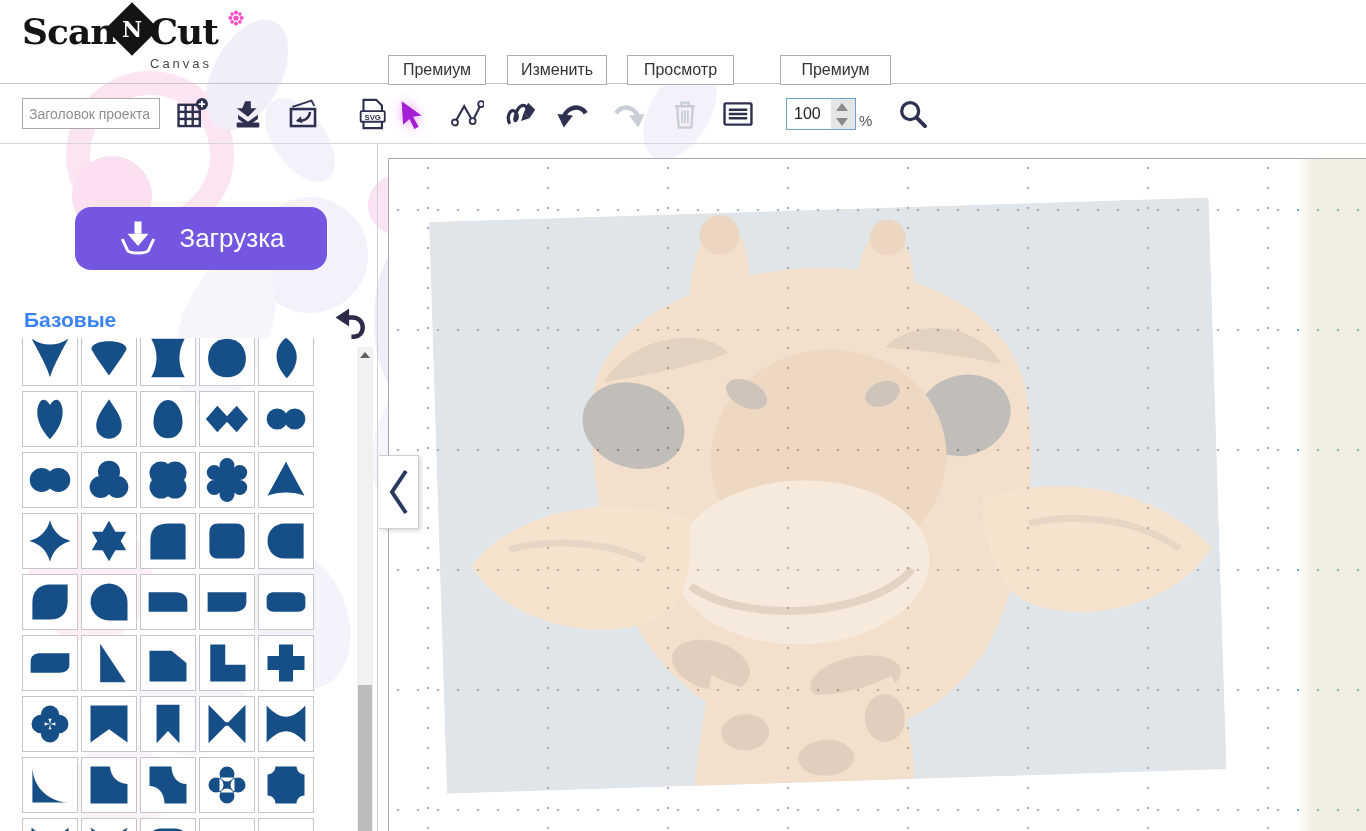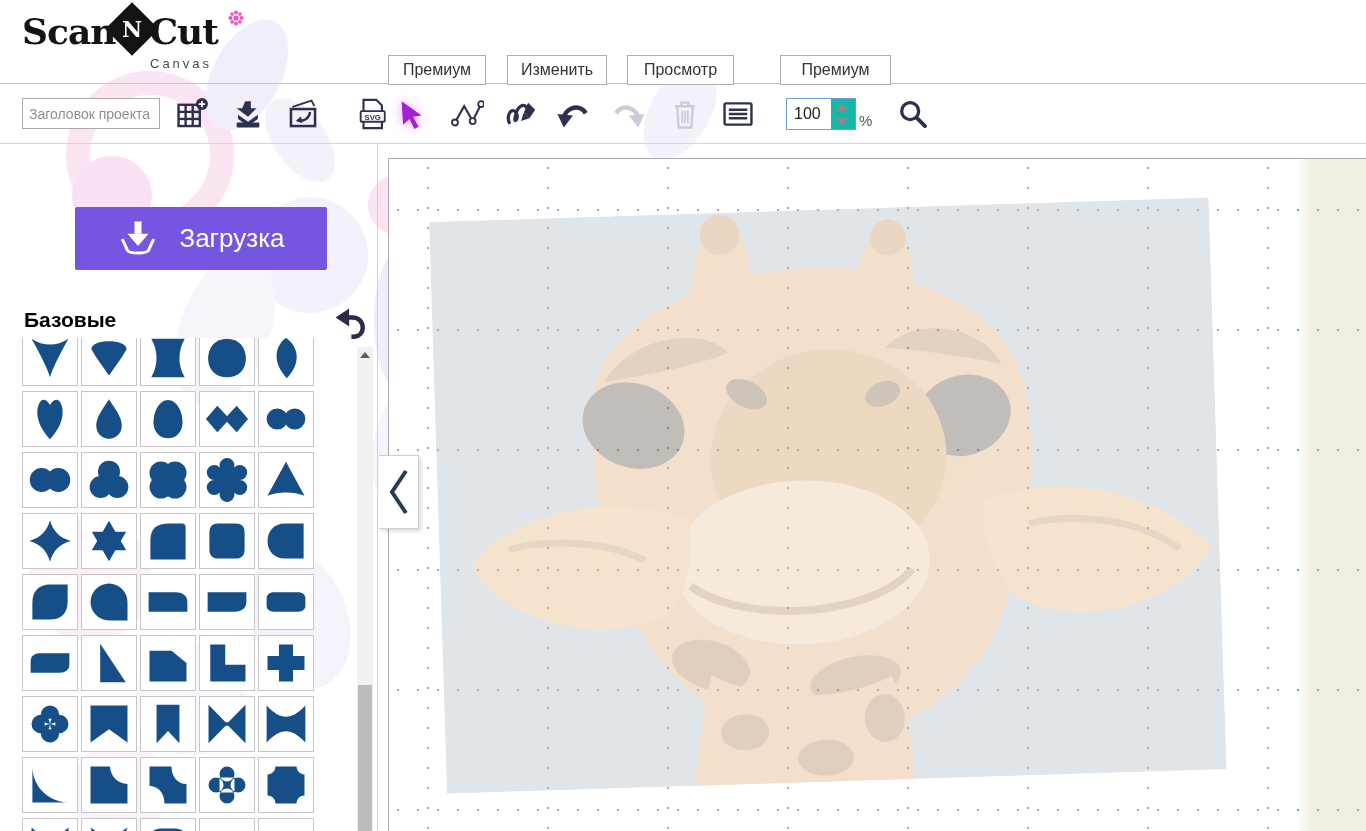--- a/index.html
+++ b/index.html
@@ -39,38 +39,38 @@
   .title-input { position:absolute; left:22px; top:13px; width:138px; height:31px;
     border:1px solid #a9a9a9; font-size:14px; padding:0 6px; color:#333;
     background:#fff; font-family:"Liberation Sans", sans-serif; }
   .title-input::placeholder { color:#8f8f8f; }
   .tbicon { position:absolute; top:10px; width:34px; height:38px; cursor:pointer; }
   .tbicon svg { width:100%; height:100%; }
   .ink { color:#2e3050; }
   .disabled { color:#c9cdd6; }
   .cursor-glow { filter:drop-shadow(0 0 6px rgba(225,120,255,.75)); }
   .zoom-box { position:absolute; left:786px; top:13px; width:70px; height:32px;
-    border:1px solid #6f9fd8; background:#14b8a6; display:flex; }
+    border:1px solid #6f9fd8; background:#e5e5e5; display:flex; }
   .zoom-input { width:44px; border:none; outline:none; font-size:16px; color:#222;
     padding-left:7px; font-family:"Liberation Sans", sans-serif; }
   .spinners { width:22px; display:flex; flex-direction:column; }
   .spin { flex:1; display:flex; align-items:center; justify-content:center; cursor:pointer; }
   .tri-up { width:0; height:0; border-left:6px solid transparent;
     border-right:6px solid transparent; border-bottom:8px solid #8b8b8b; }
   .tri-dn { width:0; height:0; border-left:6px solid transparent;
     border-right:6px solid transparent; border-top:8px solid #8b8b8b; }
   .pct { position:absolute; left:859px; top:27px; font-size:15px; color:#555; }
 
   
   .upload-btn { position:absolute; left:75px; top:207px; width:252px; height:63px;
-    background:#7456e0; border:none; border-radius:2px; color:#fff; font-size:26px;
+    background:#7456e0; border:none; border-radius:16px; color:#fff; font-size:26px;
     display:flex; align-items:center; justify-content:center; gap:20px; cursor:pointer;
     z-index:4; font-family:"Liberation Sans", sans-serif; }
   .section-head { position:absolute; left:24px; top:308px; font-size:21px;
-    font-weight:bold; color:#000000; z-index:4; }
+    font-weight:bold; color:#3b82f6; z-index:4; }
   .back-arrow { position:absolute; left:331px; top:305px; width:34px; height:34px;
     cursor:pointer; z-index:4; }
 
   .shapes-viewport { position:absolute; left:22px; top:338px; width:300px;
     height:493px; overflow:hidden; z-index:4; }
   .shapes-grid { display:grid; grid-template-columns:repeat(5,56px);
     grid-auto-rows:56px; column-gap:3px; row-gap:5px; margin-top:-8px; }
   .tile { background:#fff; border:1px solid #c6c6c6; display:flex;
     align-items:center; justify-content:center; cursor:pointer; }
   .tile svg { width:44px; height:44px; }

